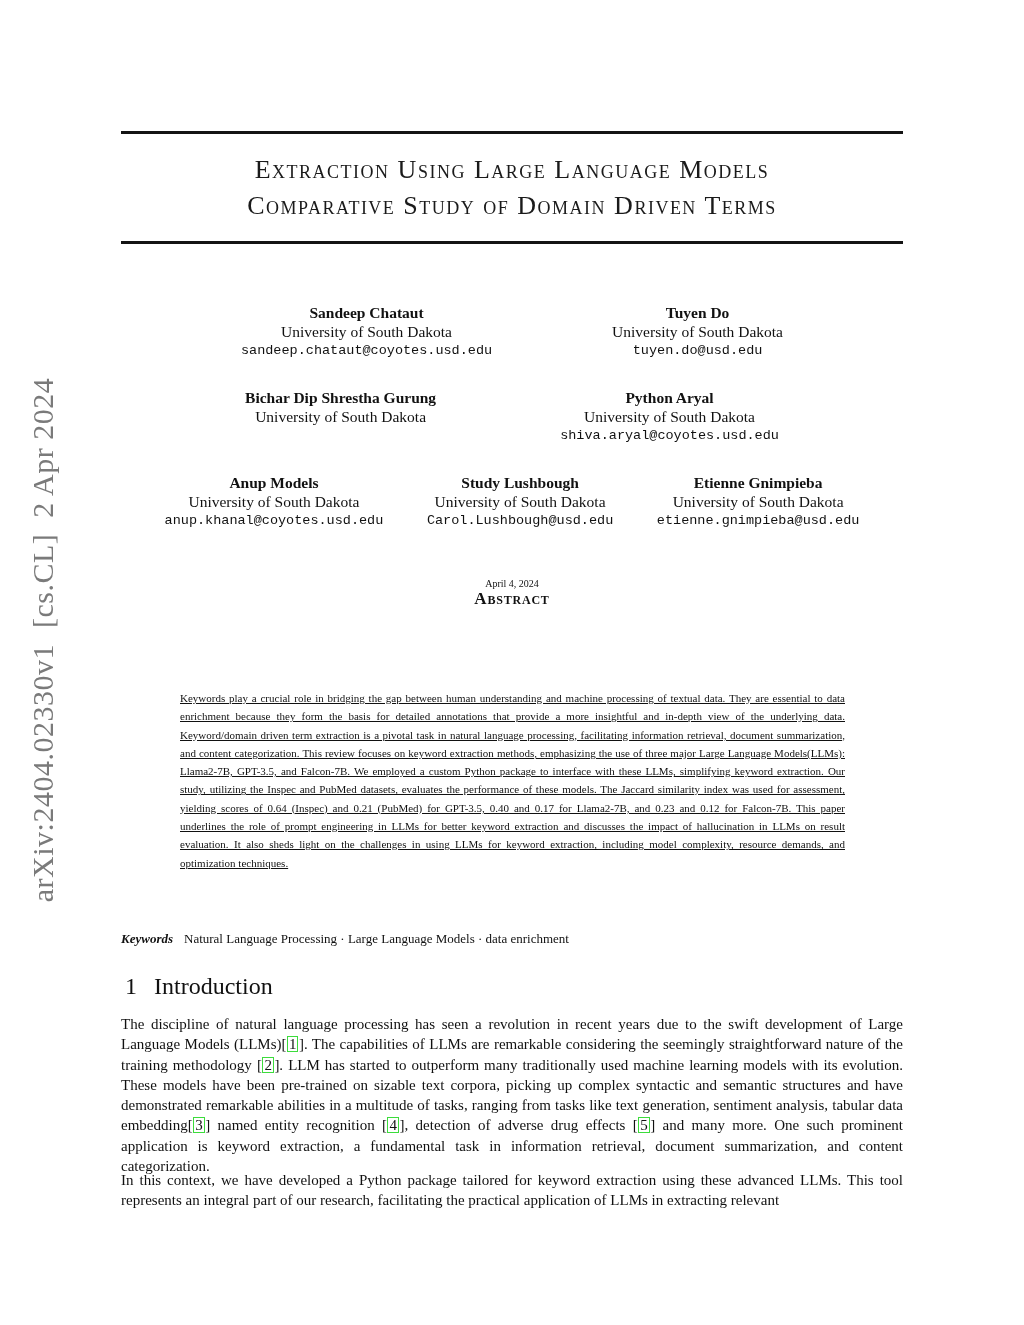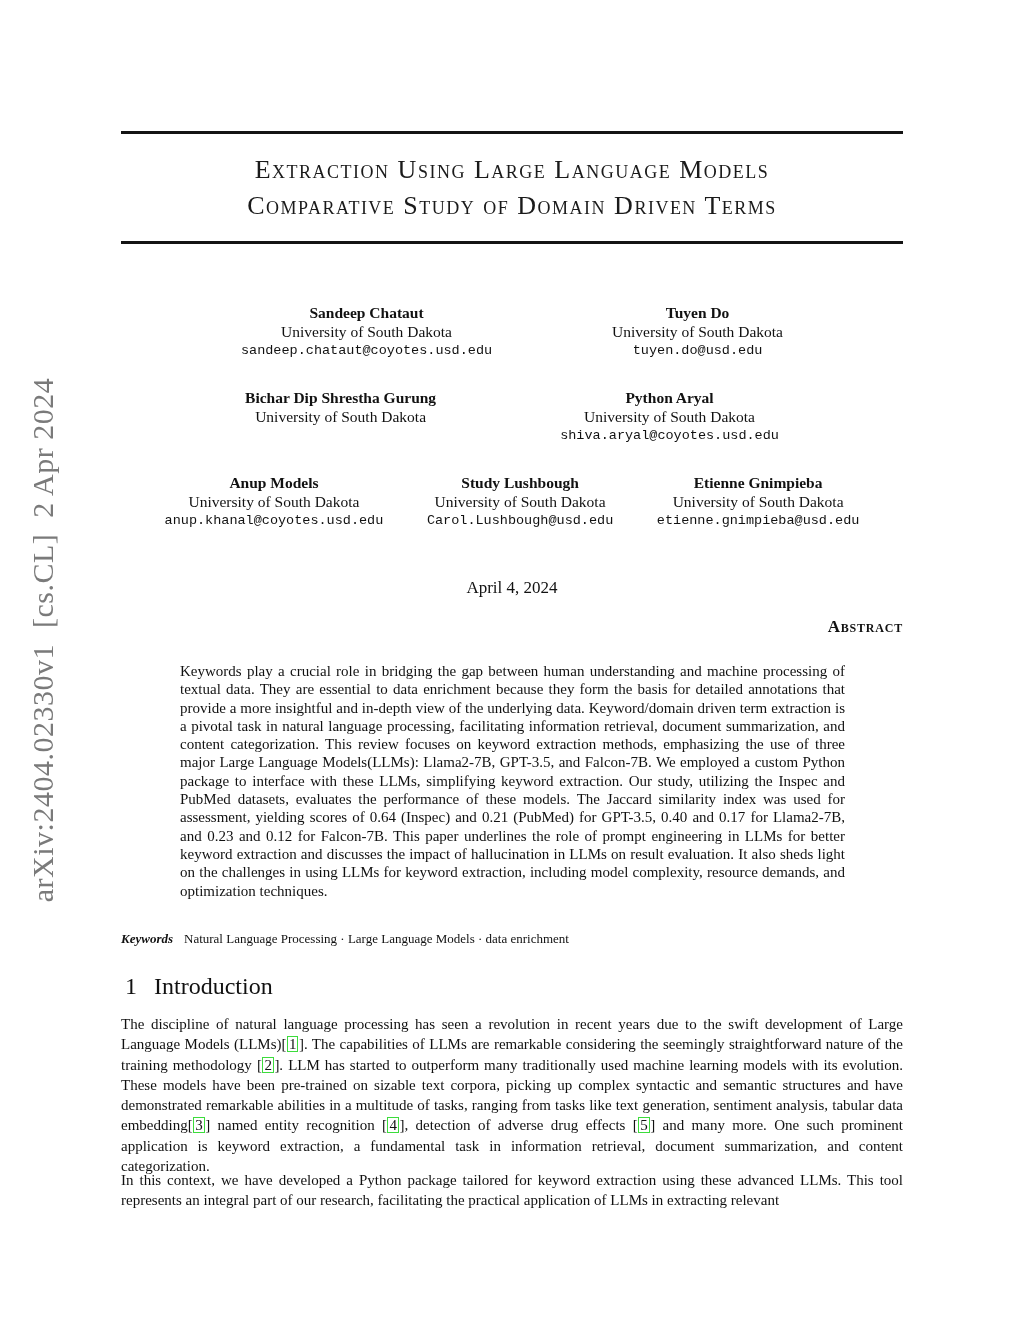--- a/index.html
+++ b/index.html
@@ -62,40 +62,41 @@
   .author-email {
     font-family: "Liberation Mono", monospace;
     font-size: 13.5px;
     line-height: 20px;
   }
   .paper-date {
     position: absolute;
     top: 578px;
     width: 100%;
     text-align: center;
-    font-size: 17px;
+    font-size: 10px;
   }
   .abstract-heading {
     position: absolute;
-    top: 617px;
-    width: 100%;
-    text-align: right;
+    top: 589px;
+    width: 100%;
+    text-align: center;
     font-weight: bold;
     font-variant: small-caps;
     font-size: 17px;
     letter-spacing: 0.8px;
   }
   .abstract-text {
     position: absolute;
-    top: 662px;
+    top: 689px;
     left: 59px;
     width: 665px;
     text-align: justify;
-    font-size: 15px;
+    font-size: 11px;
     line-height: 18.3px;
+    text-decoration: underline;
   }
   .keywords {
     position: absolute;
     top: 931px;
     left: 0;
     width: 100%;
     font-size: 13px;
   }
   .kw-label { font-weight: bold; font-style: italic; margin-right: 11px; }
   .section-heading {

